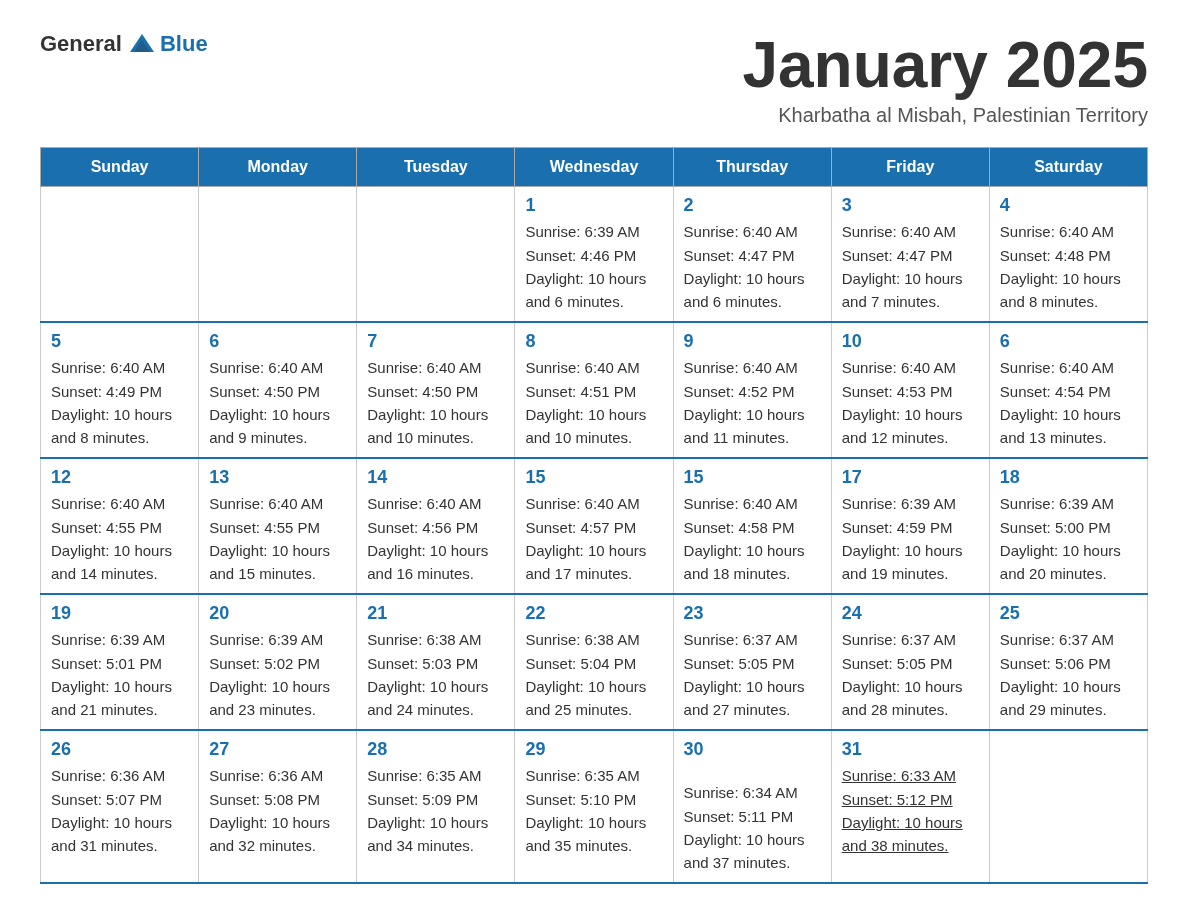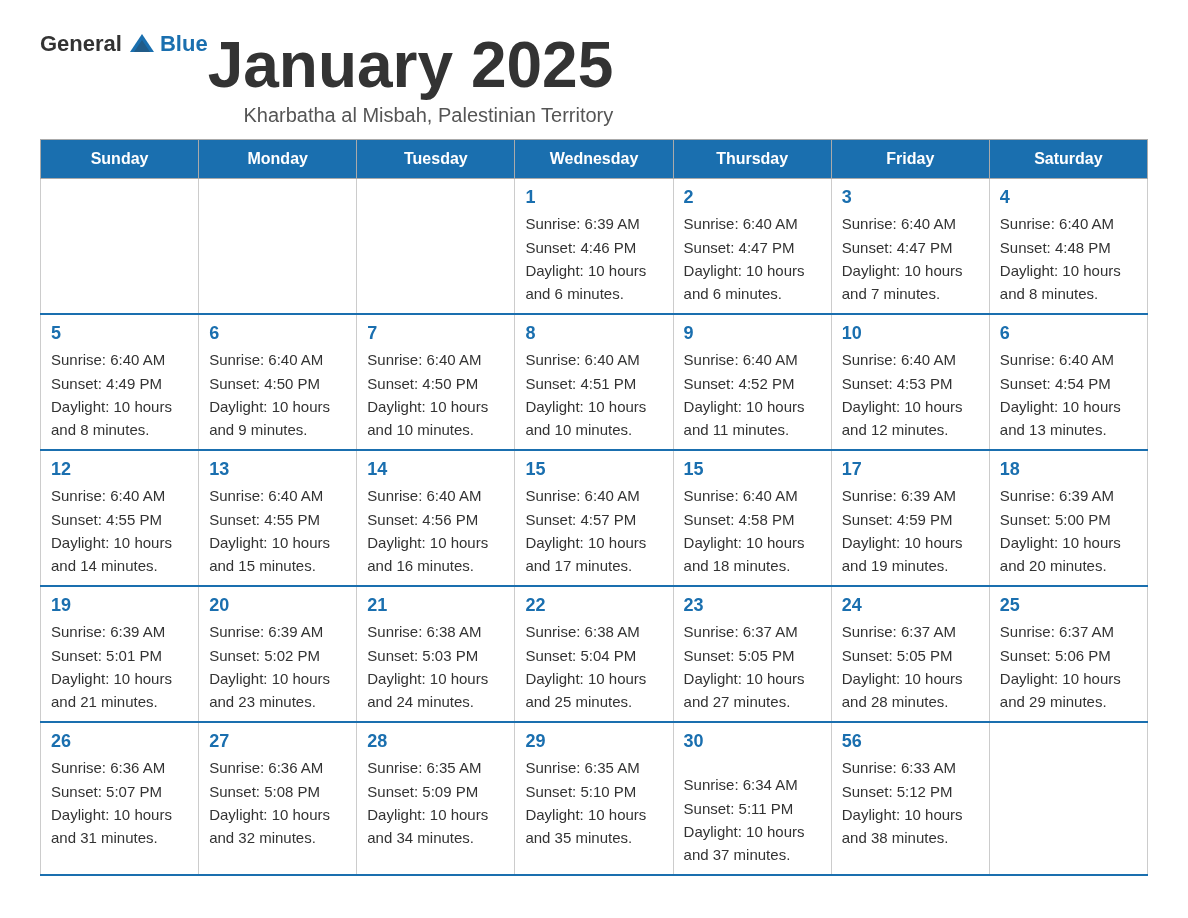--- a/index.html
+++ b/index.html
@@ -5,22 +5,23 @@
     * { box-sizing: border-box; margin: 0; padding: 0; }
     body {
       font-family: Arial, sans-serif;
       background: #fff;
       padding: 30px 40px;
       width: 1188px;
       min-height: 918px;
     }
     .header-section {
       display: flex;
+      justify-content: space-between;
       align-items: flex-start;
-      margin-bottom: 12px;
+      margin-bottom: 20px;
     }
     .logo {
       display: flex;
       align-items: center;
       gap: 4px;
     }
     .logo-text-general {
       font-size: 22px;
       font-weight: bold;
       color: #333;
@@ -308,21 +309,21 @@
 Sunset: 5:10 PM
 Daylight: 10 hours and 35 minutes.</div>
         </td>
         <td>
           <span class="day-number">30</span>
           <div class="day-info" style="white-space: pre-line; margin-top: 21px;">Sunrise: 6:34 AM
 Sunset: 5:11 PM
 Daylight: 10 hours and 37 minutes.</div>
         </td>
         <td>
-          <span class="day-number">56</span>
-          <div class="day-info" style="white-space: pre-line;">Sunrise: 6:33 AM
+          <span class="day-number">31</span>
+          <div class="day-info" style="white-space: pre-line; text-decoration: underline;">Sunrise: 6:33 AM
 Sunset: 5:12 PM
 Daylight: 10 hours and 38 minutes.</div>
         </td>
         <td class="empty-cell"></td>
       </tr>
     </tbody>
 </table>
 
 </body></html>

